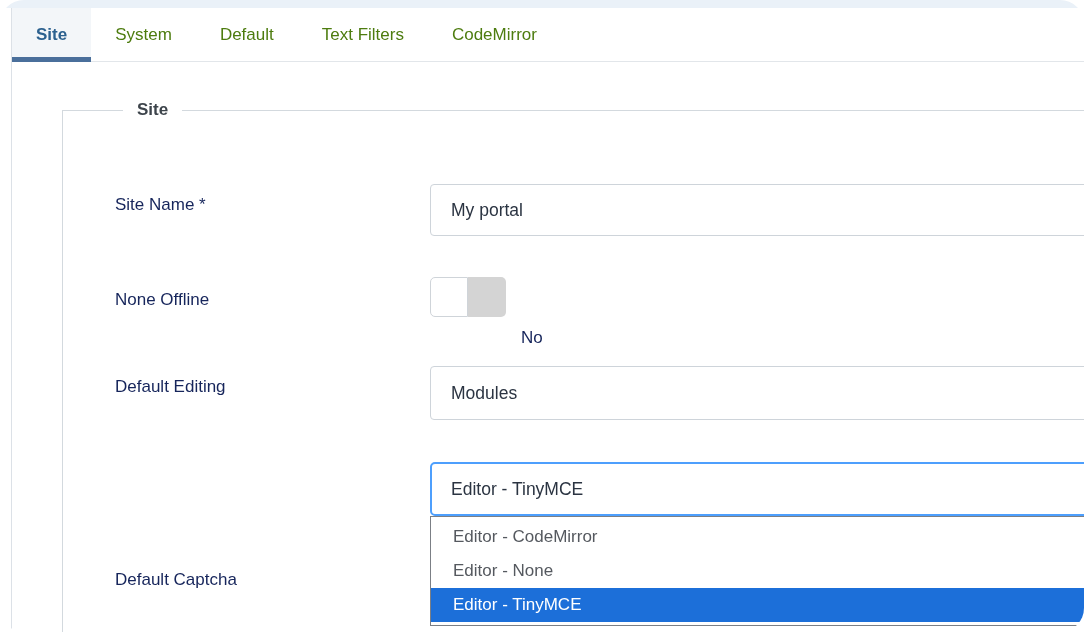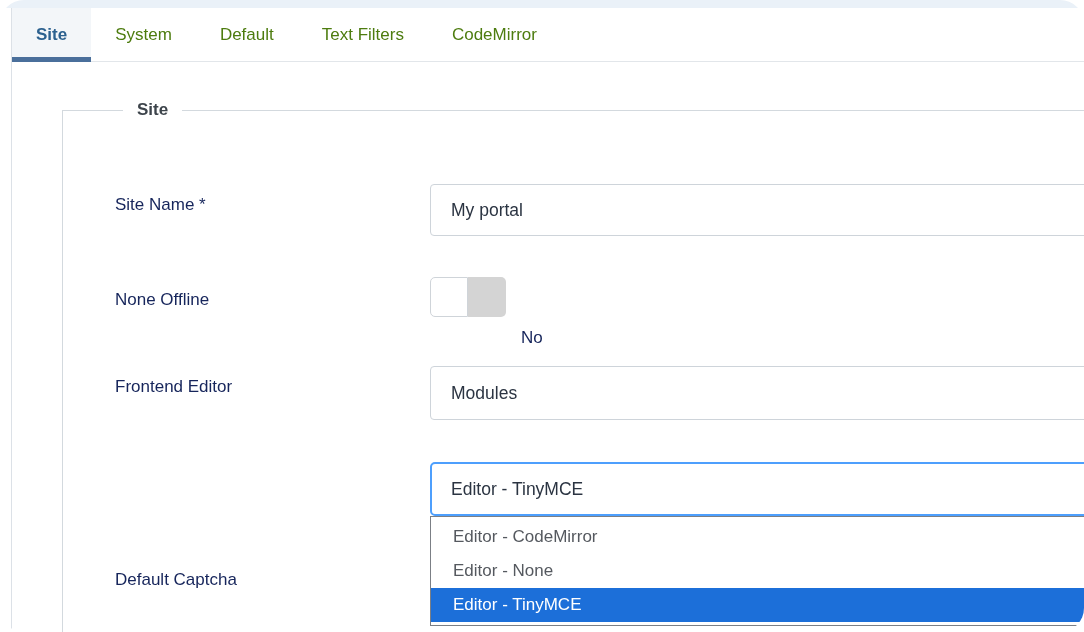--- a/index.html
+++ b/index.html
@@ -114,21 +114,21 @@
   <div class="flabel" style="top:193px">Site Name *</div>
   <input class="text-input" style="top: 184px;" type="text" value="My portal">
 
   <div class="flabel" style="top:288px">None Offline</div>
   <div class="toggle">
     <div class="knob"></div>
     <div class="track"></div>
   </div>
   <div class="toggle-state">No</div>
 
-  <div class="flabel" style="top:375px">Frontend Editor</div>
+  <div class="flabel" style="top:375px">Default Editing</div>
   <div class="select-box" style="top:366px">
     <span>Modules</span>
   </div>
 
   <div class="select-box focused" style="top:462px">
     <span>Editor - TinyMCE</span>
   </div>
 
   <div class="flabel" style="top:568px">Default Captcha</div>
 

